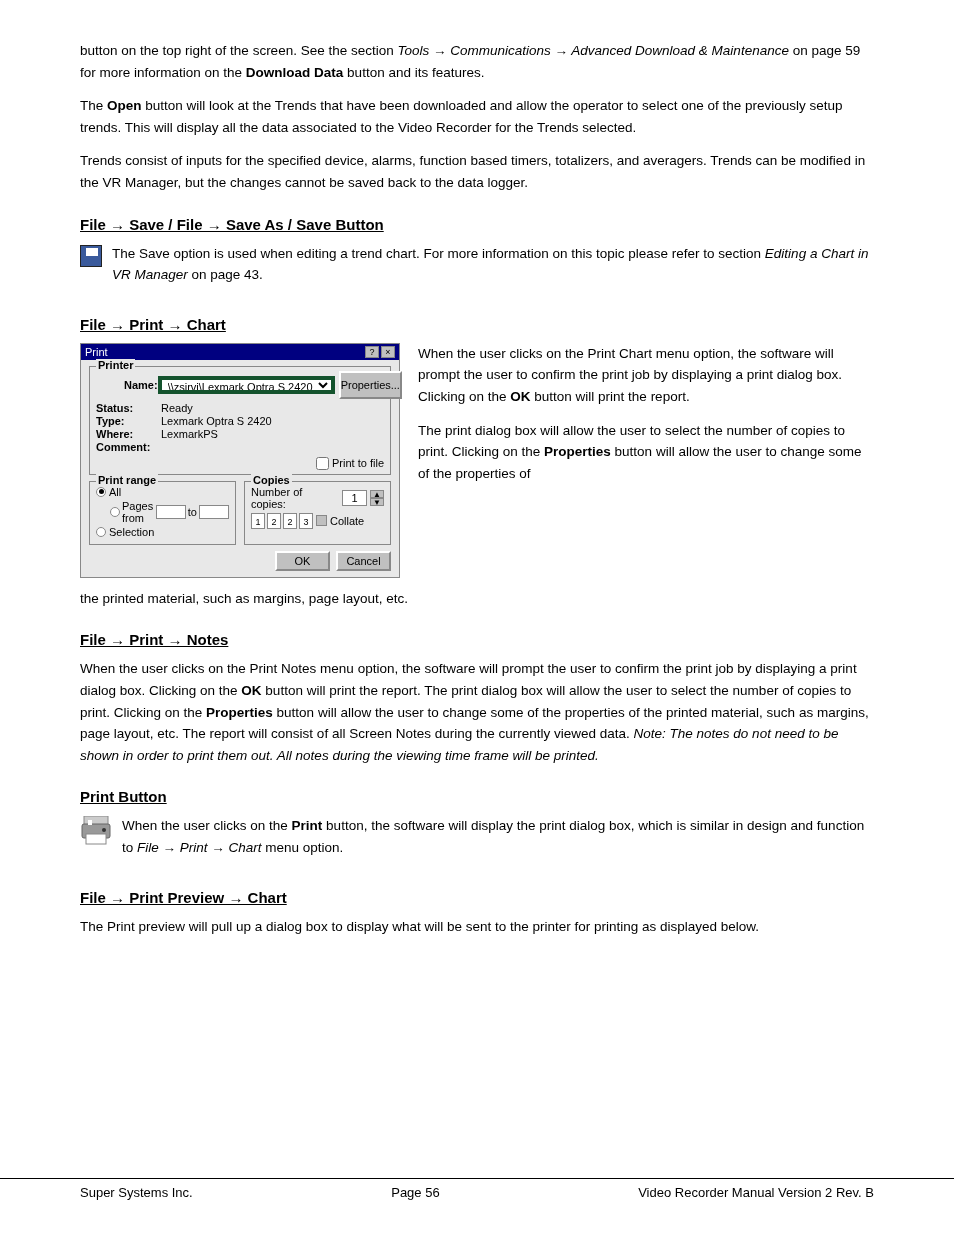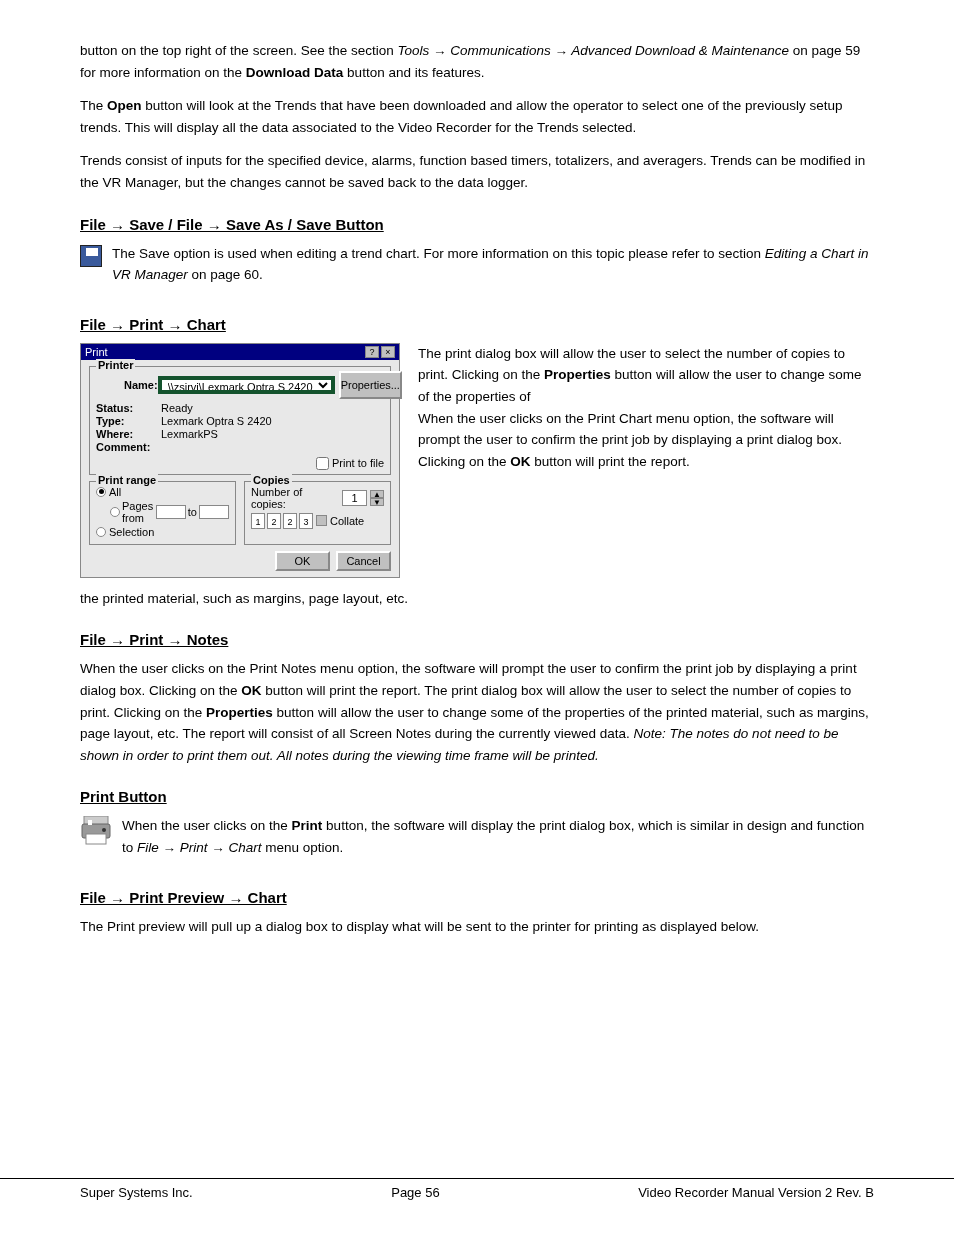--- a/index.html
+++ b/index.html
@@ -329,21 +329,21 @@
     The <span class="bold">Open</span><span> button will look at the Trends that have been downloaded and allow the operator to select one of the previously setup trends.  This will display all the data associated to the Video Recorder for the Trends selected.</span>
   </p>
 
   <p class="intro-text">Trends consist of inputs for the specified device, alarms, function based timers, totalizers, and averagers. Trends can be modified in the VR Manager, but the changes cannot be saved back to the data logger.</p>
 
   <h2 class="section-heading">File → Save / File → Save As / Save Button</h2>
 
   <div class="save-icon-area">
     <div class="save-icon"></div>
     <p class="body-text">
-      <span>The Save option is used when editing a trend chart.  For more information on this topic please refer to section </span><span class="italic">Editing a Chart in VR Manager</span><span> on page 60.</span>
+      <span>The Save option is used when editing a trend chart.  For more information on this topic please refer to section </span><span class="italic">Editing a Chart in VR Manager</span><span> on page 43.</span>
     </p>
   </div>
 
   <h2 class="section-heading">File → Print → Chart</h2>
 
   <div class="print-section-layout">
 
     <div class="print-dialog">
       <div class="dialog-titlebar">
         <span>Print</span>
@@ -422,25 +422,25 @@
         </div>
 
         <div class="dialog-buttons">
           <button class="dialog-btn">OK</button>
           <button class="dialog-btn">Cancel</button>
         </div>
       </div>
     </div>
 
     <div class="dialog-side-text">
+      <p style="margin-bottom:12px;">
+        <span>When the user clicks on the Print Chart menu option, the software will prompt the user to confirm the print job by displaying a print dialog box.  Clicking on the </span><span class="bold">OK</span><span> button will print the report.</span>
+      </p>
       <p>
         <span>The print dialog box will allow the user to select the number of copies to print. Clicking on the </span><span class="bold">Properties</span><span> button will allow the user to change some of the properties of</span>
-      </p>
-      <p style="margin-bottom:12px;">
-        <span>When the user clicks on the Print Chart menu option, the software will prompt the user to confirm the print job by displaying a print dialog box.  Clicking on the </span><span class="bold">OK</span><span> button will print the report.</span>
       </p>
     </div>
   </div>
 
   <p class="caption-text">the printed material, such as margins, page layout, etc.</p>
 
   <h2 class="section-heading">File → Print → Notes</h2>
 
   <p class="body-text">
     <span>When the user clicks on the Print Notes menu option, the software will prompt the user to confirm the print job by displaying a print dialog box.  Clicking on the </span><span class="bold">OK</span><span> button will print the report.  The print dialog box will allow the user to select the number of copies to print.  Clicking on the </span><span class="bold">Properties</span><span> button will allow the user to change some of the properties of the printed material, such as margins, page layout, etc.  The report will consist of all Screen Notes during the currently viewed data.  </span><span class="italic">Note: The notes do not need to be shown in order to print them out.  All notes during the viewing time frame will be printed.</span>

